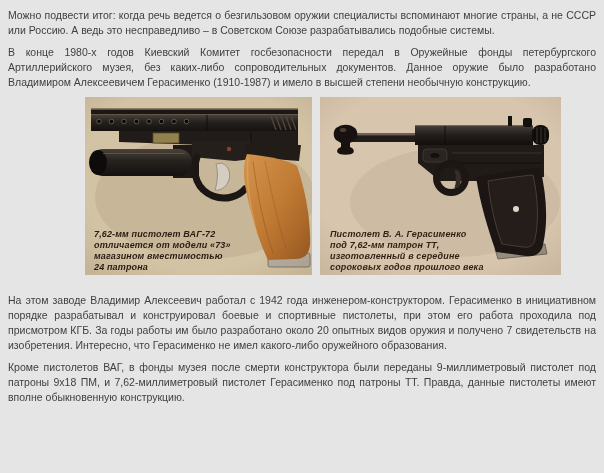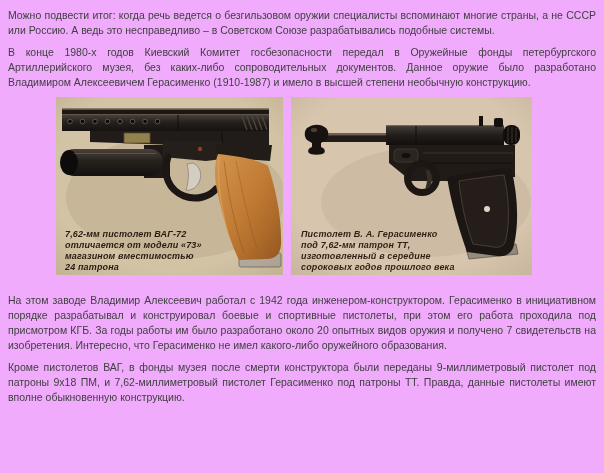--- a/index.html
+++ b/index.html
@@ -11,30 +11,30 @@
   .page {
     box-sizing: border-box;
     width: 604px;
     height: 473px;
     overflow: hidden;
     padding: 8px 8px 0 8px;
     font-family: "Liberation Sans", sans-serif;
     font-size: 10.5px;
     line-height: 15px;
     color: #3f3f3f;
-    background: #f0abfc;
+    background: #e5e5e5;
   }
   .page p {
     margin: 0 0 7px 0;
     text-align: justify;
   }
   .figures {
     display: flex;
     gap: 8px;
-    margin: 0 0 18px 48px;
+    margin: 0 0 18px 77px;
   }
   figure {
     margin: 0;
     padding: 0;
     line-height: 0;
   }
   .cap {
     font-family: "Liberation Sans", sans-serif;
     font-style: italic;
     font-weight: 700;

